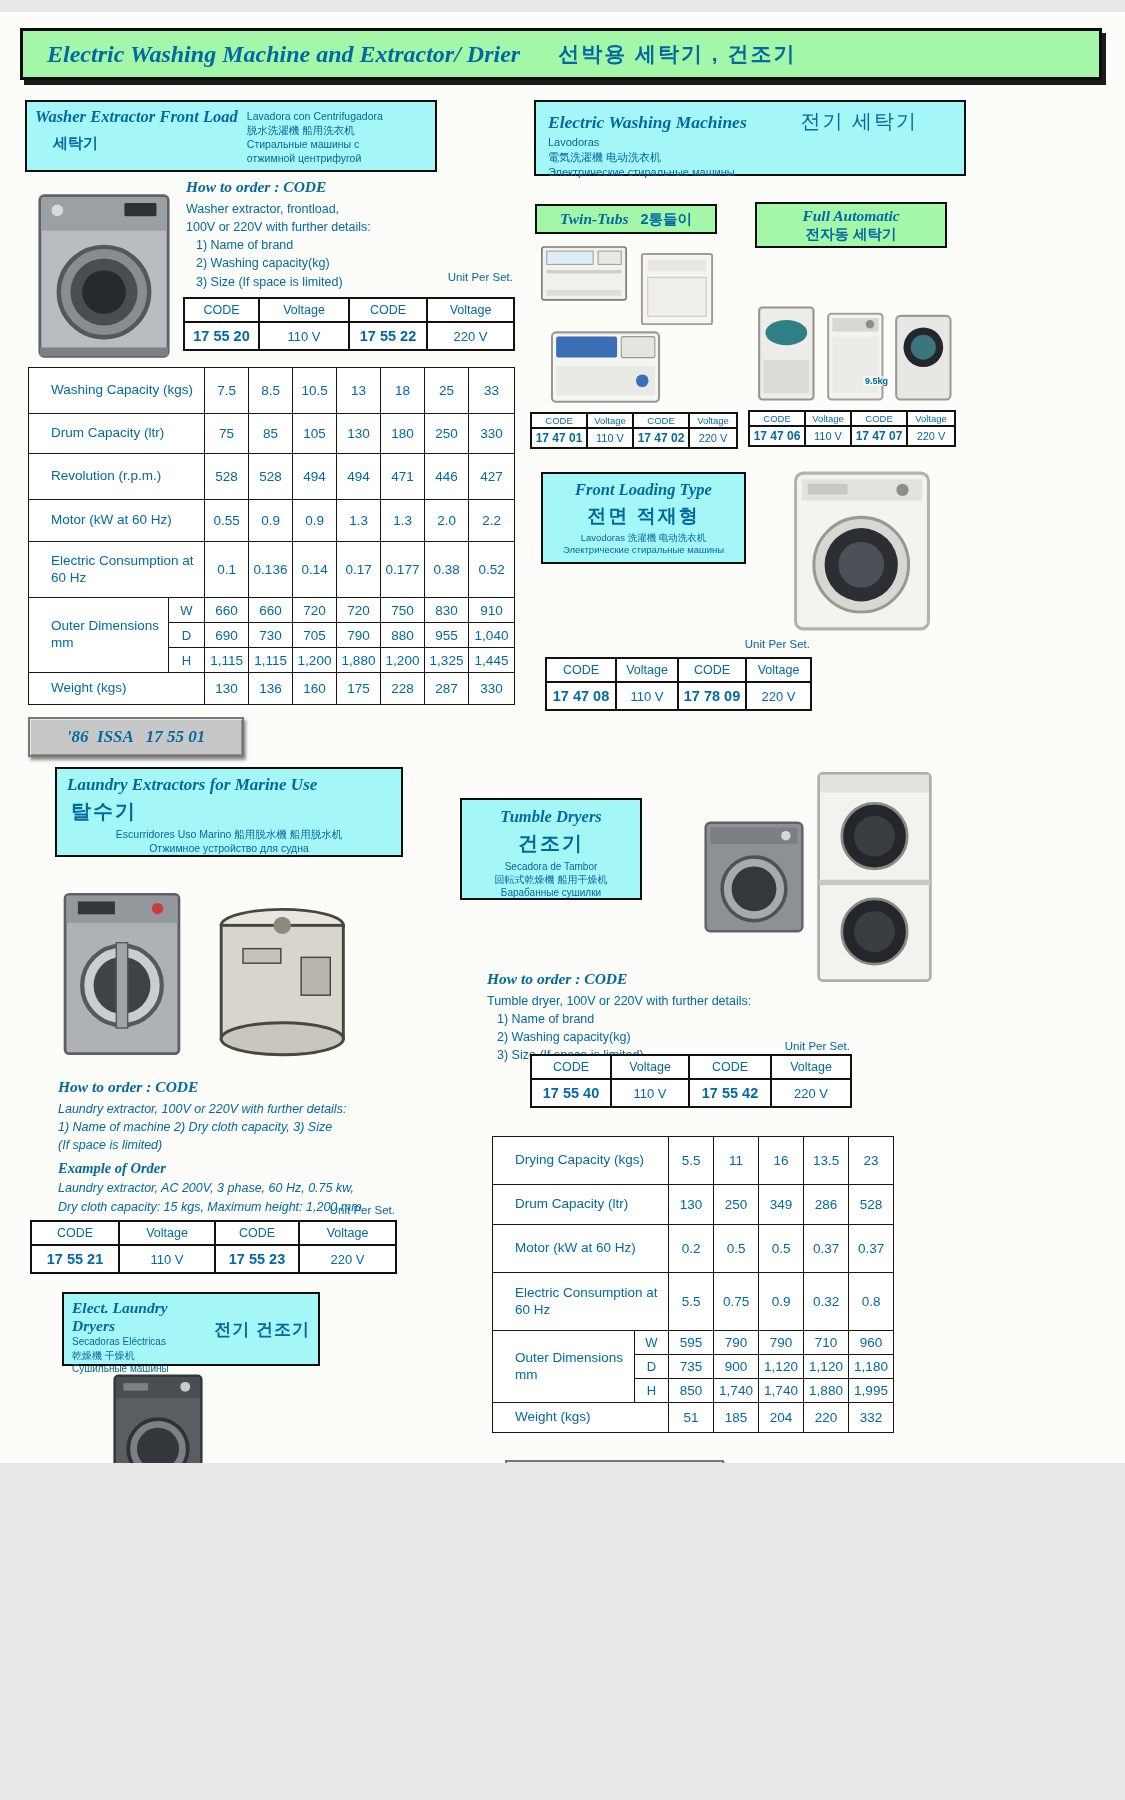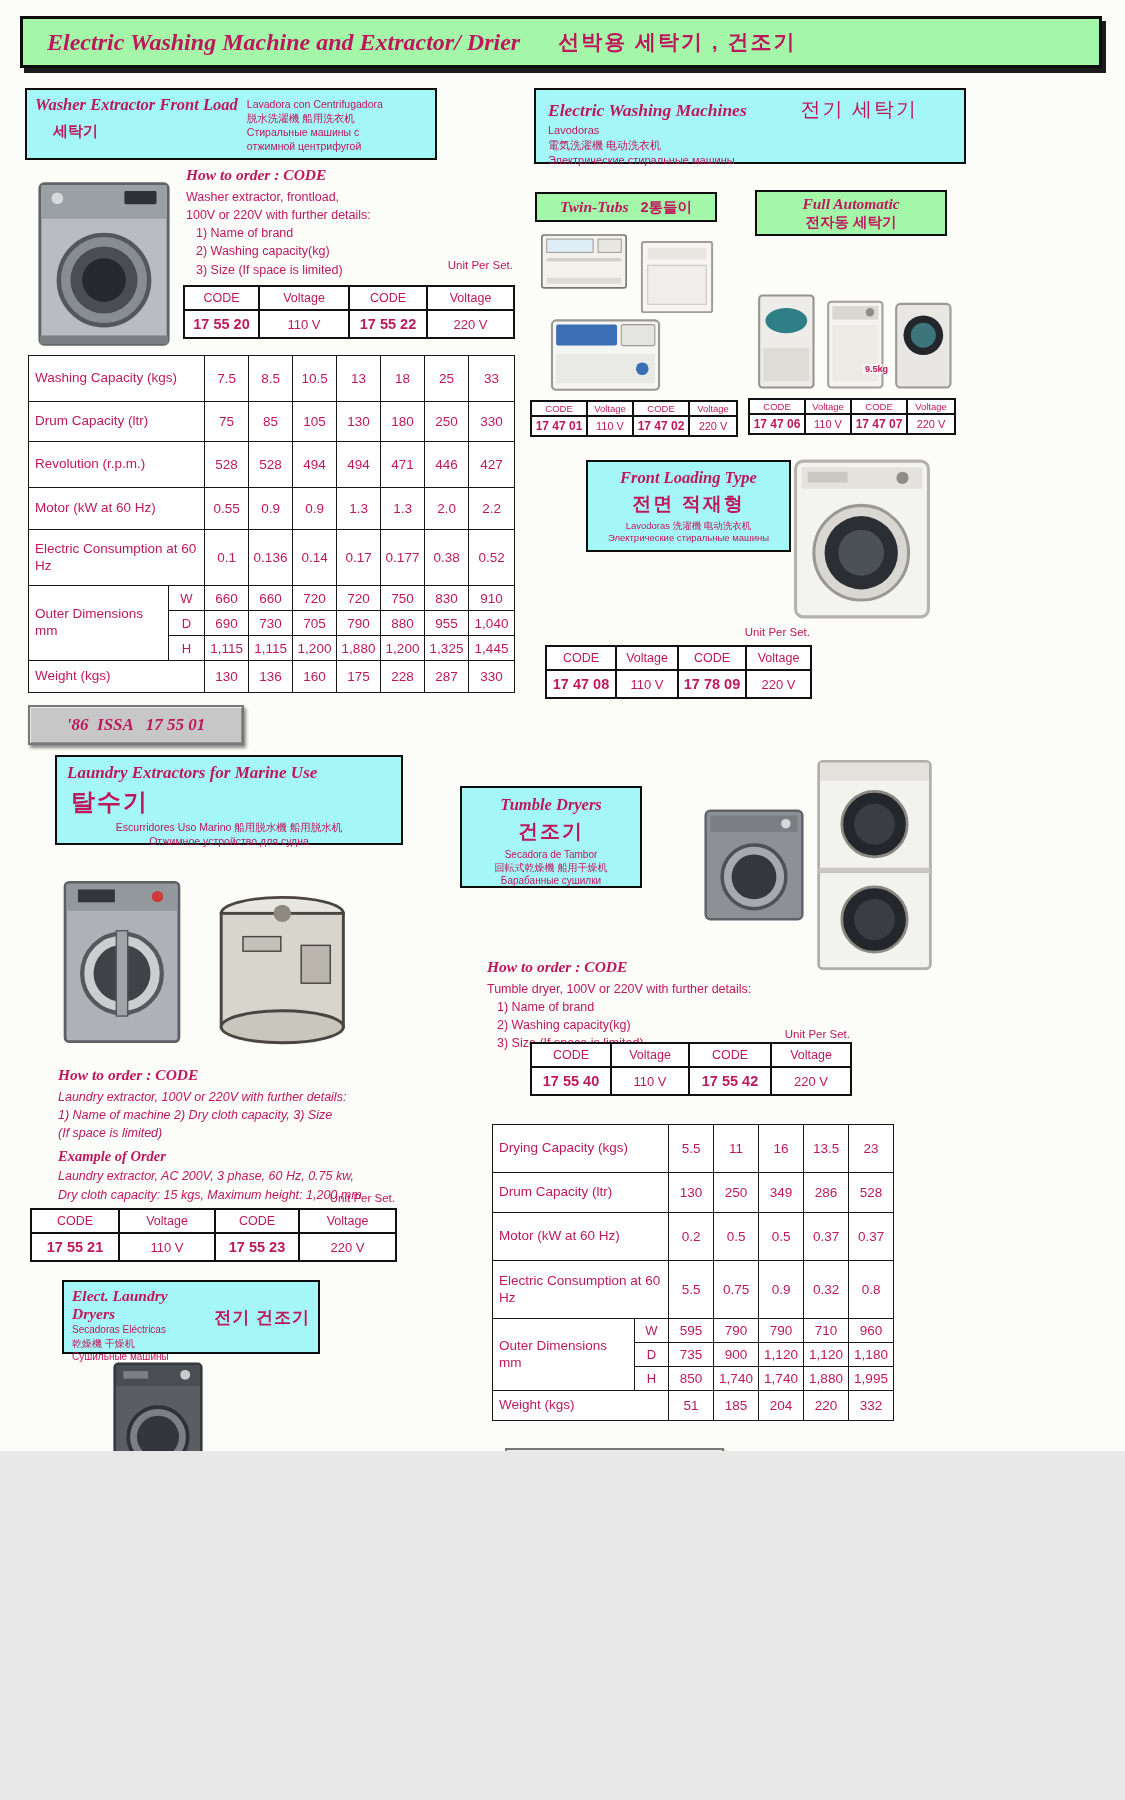--- a/index.html
+++ b/index.html
@@ -1,17 +1,17 @@
 <!DOCTYPE html>
 <html><head>
 <meta charset="utf-8">
 <style>
   html,body{margin:0;padding:0;background:#e8e8e8;}
   .page{position:relative;width:1125px;height:1451px;background:#fcfcf9;
-        font-family:"Liberation Sans",sans-serif;color:#be185d;overflow:hidden;margin:0 auto;}
+        font-family:"Liberation Sans",sans-serif;color:#0369a1;overflow:hidden;margin:12px auto;}
   .abs{position:absolute;}
 
   
   #banner{left:20px;top:16px;width:1082px;height:52px;background:#a4f7a9;
           border:3px solid #0d0d0d;box-shadow:4px 5px 0 #1b1b1b;
           display:flex;align-items:center;padding:0 24px;box-sizing:border-box;gap:38px;}
   .banner-en{font-family:"Liberation Serif",serif;font-weight:700;font-style:italic;font-size:24px;}
   .banner-ko{font-weight:700;font-size:21px;letter-spacing:2px;}
 
   .cyan{background:#a5f6f6;border:2.5px solid #0d0d0d;box-sizing:border-box;}
@@ -19,21 +19,21 @@
   .box-title{font-family:"Liberation Serif",serif;font-weight:700;font-style:italic;}
 
   #washer-header{left:25px;top:88px;width:412px;height:72px;display:flex;padding:6px 8px;gap:8px;}
   #washer-header .lft{width:52%;}
   #washer-header .lft .box-title{font-size:16.5px;line-height:1.1;}
   #washer-header .lft .ko{font-weight:700;font-size:15px;margin-top:8px;margin-left:18px;}
   #washer-header .rgt{font-size:10.5px;line-height:1.32;padding-top:2px;}
 
   #extractor-header{left:55px;top:755px;width:348px;height:90px;padding:6px 10px;}
   #extractor-header .box-title{font-size:17px;}
-  #extractor-header .ko{font-weight:700;font-size:24px;margin:3px 0 3px 4px;letter-spacing:2px;}
+  #extractor-header .ko{font-weight:700;font-size:20px;margin:3px 0 3px 4px;letter-spacing:2px;}
   #extractor-header .sm{font-size:10.5px;line-height:1.3;text-align:center;}
 
   #eldryer-header{left:62px;top:1280px;width:258px;height:74px;display:flex;padding:5px 8px;gap:6px;}
   #eldryer-header .lft{flex:1;}
   #eldryer-header .lft .box-title{font-size:15.5px;}
   #eldryer-header .sm{font-size:10px;line-height:1.35;}
   #eldryer-header .ko{font-weight:700;font-size:17px;align-self:center;letter-spacing:1px;}
 
   #ewm-header{left:534px;top:88px;width:432px;height:76px;padding:6px 12px;}
   #ewm-header .row1{display:flex;justify-content:space-between;align-items:baseline;}
@@ -43,21 +43,21 @@
 
   #twintubs-label{left:535px;top:192px;width:182px;height:30px;display:flex;align-items:center;
                   justify-content:center;gap:12px;}
   #twintubs-label .box-title{font-size:15.5px;}
   #twintubs-label .ko{font-weight:700;font-size:14.5px;}
   #fullauto-label{left:755px;top:190px;width:192px;height:46px;display:flex;flex-direction:column;
                   align-items:center;justify-content:center;}
   #fullauto-label .box-title{font-size:15.5px;}
   #fullauto-label .ko{font-weight:700;font-size:14.5px;}
 
-  #frontload-header{left:586px;top:460px;width:205px;height:92px;padding:6px;text-align:center;}
+  #frontload-header{left:541px;top:460px;width:205px;height:92px;padding:6px;text-align:center;}
   #frontload-header .box-title{font-size:16.5px;}
   #frontload-header .ko{font-weight:700;font-size:19px;margin:3px 0;letter-spacing:2px;}
   #frontload-header .sm{font-size:9.5px;line-height:1.3;}
 
   #tumble-header{left:460px;top:786px;width:182px;height:102px;padding:7px;text-align:center;}
   #tumble-header .box-title{font-size:16.5px;}
   #tumble-header .ko{font-weight:700;font-size:20px;margin:3px 0;letter-spacing:2px;}
   #tumble-header .sm{font-size:10px;line-height:1.32;}
 
   
@@ -88,21 +88,21 @@
   #extractor-codes{left:30px;top:1208px;width:365px;}
   #eldryer-codes{left:65px;top:1482px;width:246px;}
   #twintubs-codes{left:530px;top:400px;width:206px;}
   #fullauto-codes{left:748px;top:398px;width:206px;}
   #frontload-codes{left:545px;top:645px;width:265px;}
   #tumble-codes{left:530px;top:1042px;width:320px;}
 
   
   .spec-table{border-collapse:collapse;background:#fff;table-layout:fixed;}
   .spec-table td{border:1.7px solid #161616;font-size:13px;}
-  .spec-table td.lbl{text-align:left;padding:2px 4px 2px 6px;font-size:13.5px;line-height:1.25;}
+  .spec-table td.lbl{text-align:left;padding:2px 4px 2px 22px;font-size:13.5px;line-height:1.25;}
   .spec-table td.sub{text-align:center;font-size:13px;font-weight:400;}
   .spec-table td.val{text-align:center;font-size:13.5px;}
   #washer-specs{left:28px;top:355px;width:486px;}
   #dryer-specs{left:492px;top:1124px;width:401px;}
   tr.h46{height:46px;} tr.h40{height:40px;} tr.h42{height:42px;} tr.h56{height:56px;}
   tr.h25{height:25px;} tr.h32{height:32px;} tr.h48{height:48px;} tr.h58{height:58px;}
   tr.h24{height:24px;} tr.h30{height:30px;}
 
   
   .badge{background:#c7c7c7;border:2px solid #777;box-shadow:2px 3px 3px rgba(0,0,0,.45),

